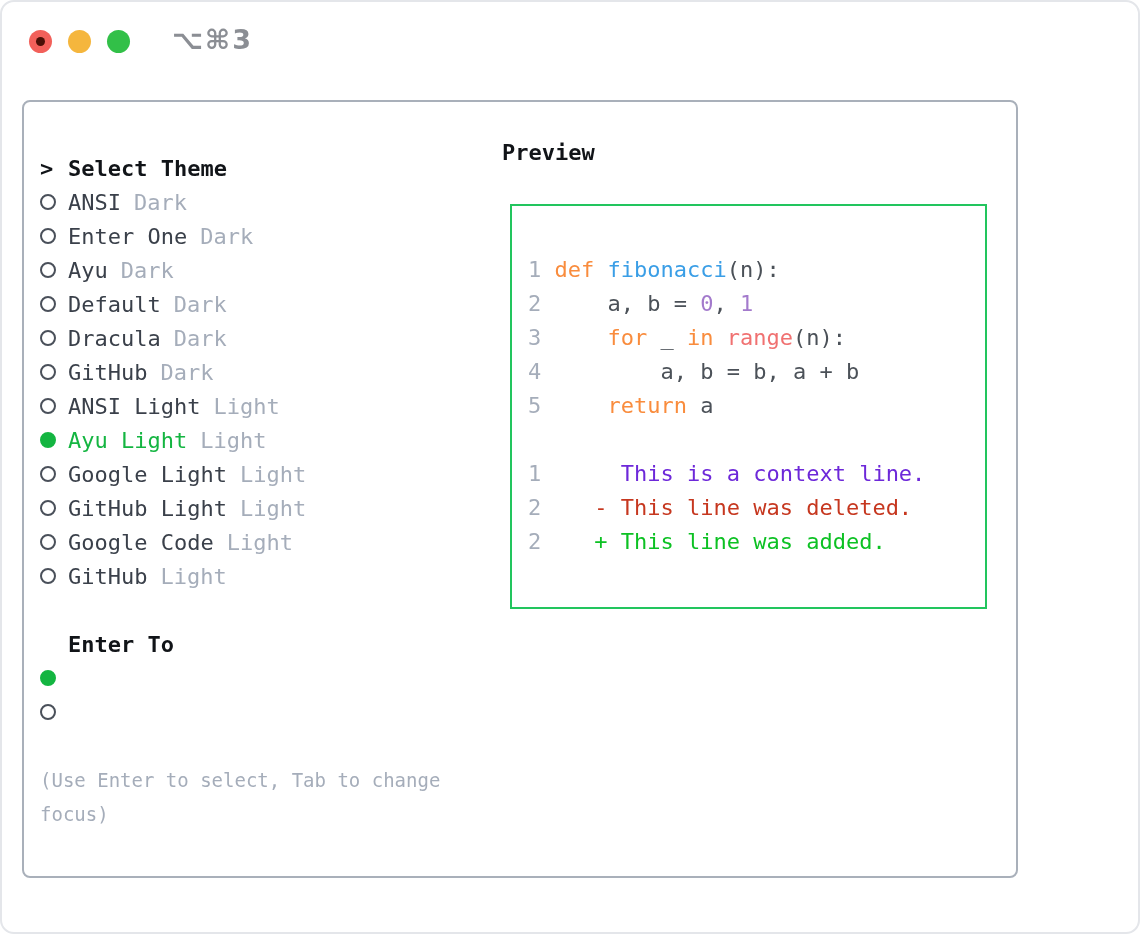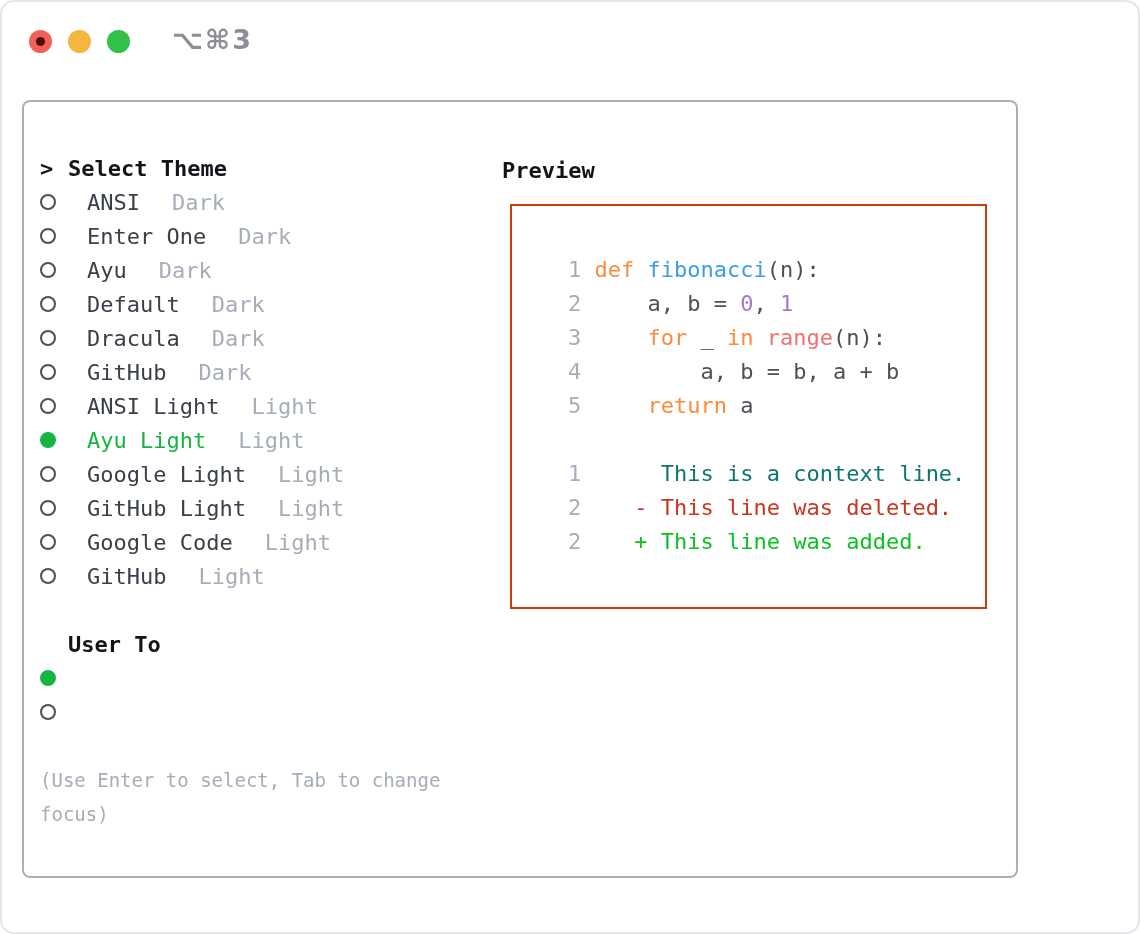--- a/index.html
+++ b/index.html
@@ -19,42 +19,42 @@
     font-family:"DejaVu Sans","Liberation Sans",sans-serif;letter-spacing:2px;
   }
   
   .panel{position:absolute;left:20px;top:98px;width:996px;height:778px;box-sizing:border-box;
     border:2px solid #a9b0ba;border-radius:8px;}
   
   .list{position:absolute;left:16px;top:49px;font-size:22px;color:#3a404a;}
   .row{display:flex;align-items:center;height:34px;}
   .gutter{width:28px;display:inline-flex;align-items:center;flex:0 0 28px;}
   .prompt,.hdr{font-weight:bold;color:#111418;}
-  .option-row{cursor:default;gap:19px;}
+  .option-row{cursor:default;}
   .option-row .nm{color:#3a404a;white-space:pre;}
   .option-row .vr{color:#a5adba;margin-left:13px;white-space:pre;}
   .option-row.selected .nm{color:#14b541;text-align:right;}
   .bullet{width:12px;height:12px;border:2.5px solid #4a505a;border-radius:50%;}
   .option-row.selected .bullet{background:#14b541;border-color:#14b541;}
   .spacer{height:34px;}
   .hint{width:440px;color:#a5adba;font-size:19px;line-height:34px;}
   
-  .preview-title{position:absolute;left:478px;top:52px;height:34px;line-height:34px;
+  .preview-title{position:absolute;left:478px;top:34px;height:34px;line-height:34px;
     font-size:22px;font-weight:bold;color:#111418;}
   .preview-box{position:absolute;left:486px;top:102px;width:477px;height:405px;
-    box-sizing:border-box;border:2px solid #c2410c;background:#ffffff;padding-left:40px;}
+    box-sizing:border-box;border:2px solid #22c55e;background:#ffffff;}
   .code{padding:47px 0 0 16px;font-size:22px;line-height:34px;white-space:pre;}
   .code-line{min-height:34px;}
   .c-linenum{color:#a5adba;}
   .c-keyword{color:#f98c3d;}
   .c-function{color:#3a9ee6;}
   .c-number{color:#a37acc;}
   .c-call{color:#f07171;}
   .c-fg{color:#4b5158;}
-  .c-context{color:#0f766e;}
+  .c-context{color:#6d28d9;}
   .c-deleted{color:#c6371f;}
   .c-added{color:#0cc123;}
 </style>
 </head>
 <body>
 
 <div class="screen">
 
   <div>
     <span class="tl tl-red">
@@ -157,21 +157,21 @@
     </span>
     <span class="nm">GitHub</span>
     <span class="vr">Light</span>
   </div>
         </div>
 
       <div class="spacer"></div>
 
       <div class="row">
         <span class="gutter"></span>
-        <span class="hdr">User To</span>
+        <span class="hdr">Enter To</span>
       </div>
 
       <div id="apply-items">
           <div class="row option-row selected">
     <span class="gutter">
       <span class="bullet"></span>
     </span>
 
   </div>
           <div class="row option-row">

